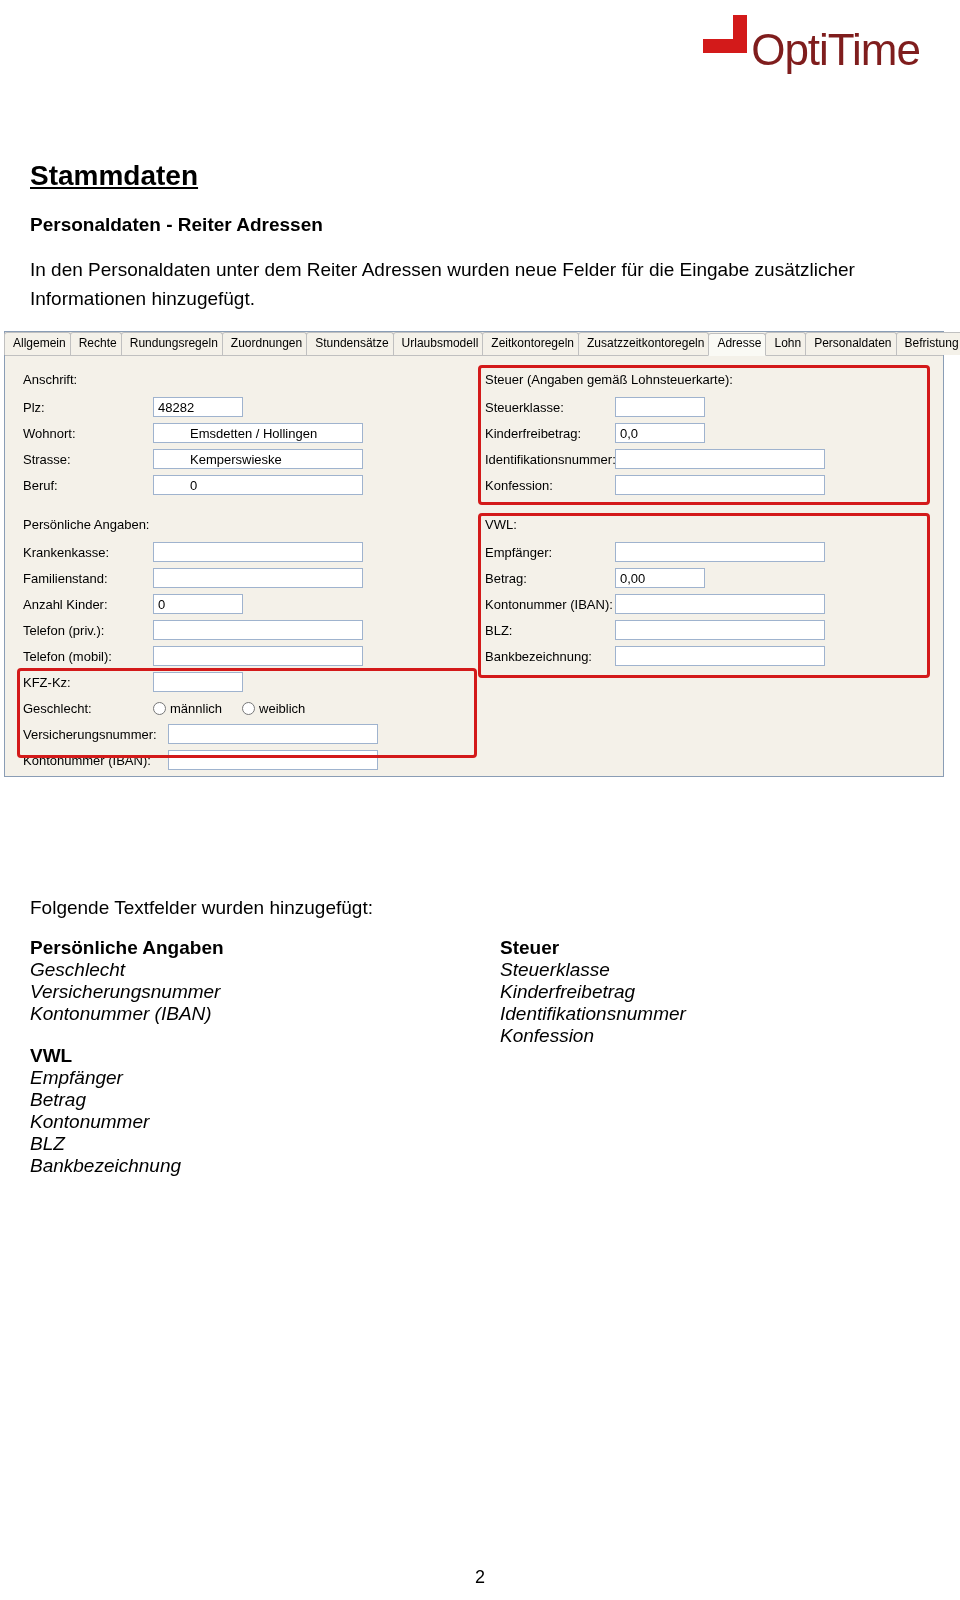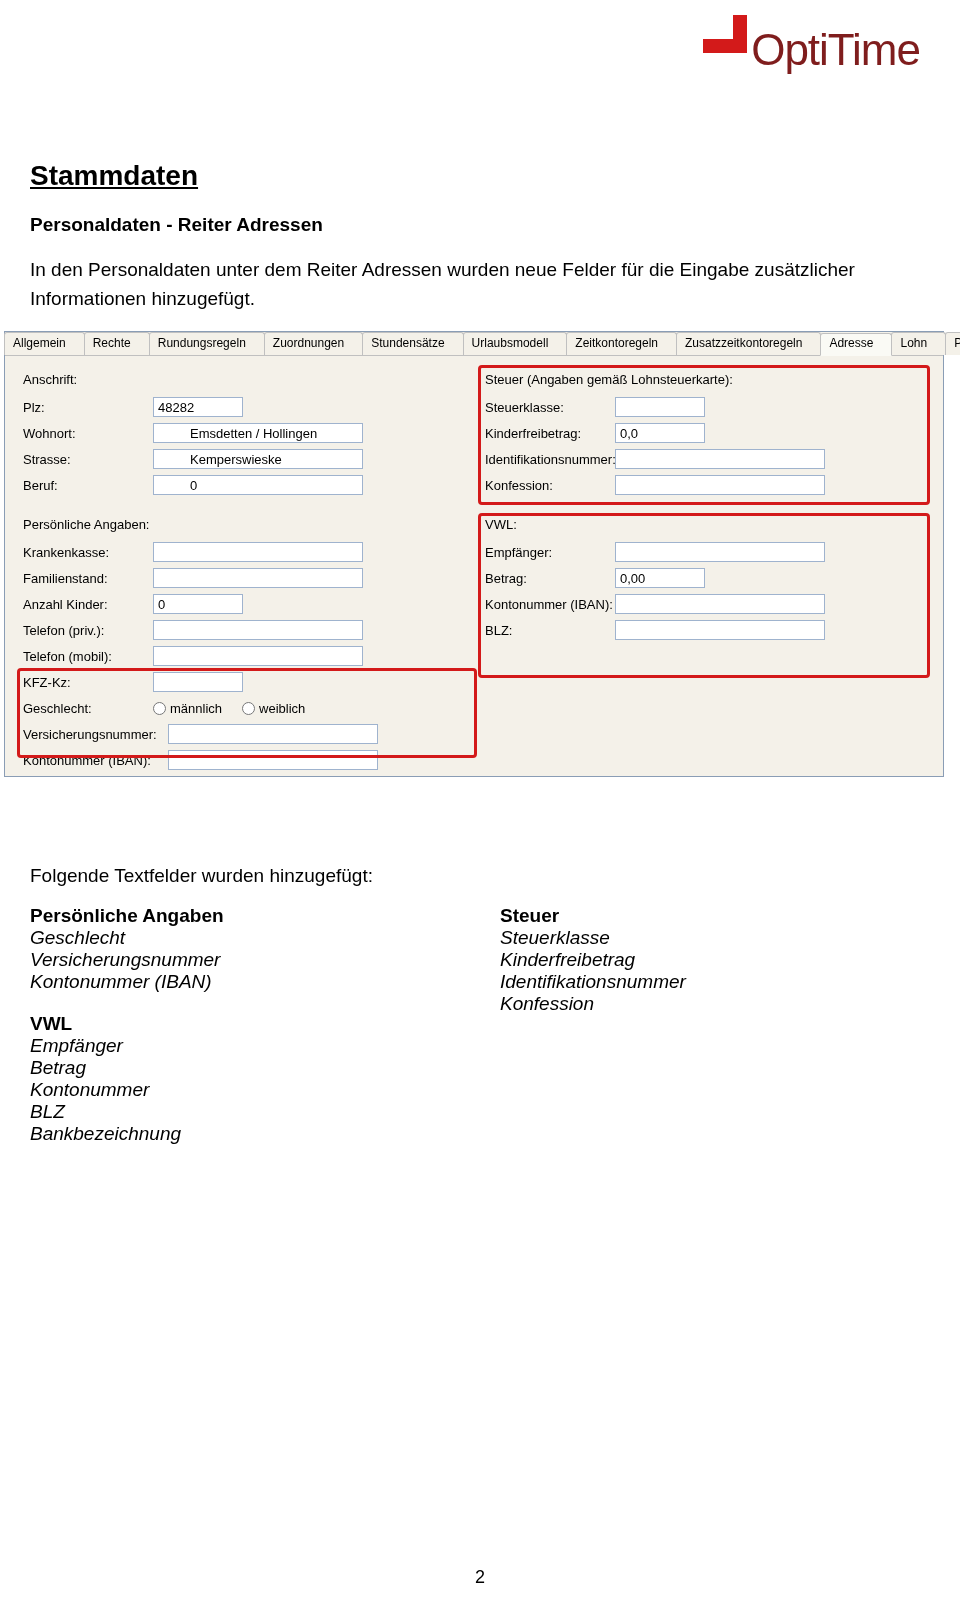--- a/index.html
+++ b/index.html
@@ -78,21 +78,21 @@
   .tabs {
     display: flex;
     align-items: stretch;
     background: #f4f1e9;
     border-bottom: 1px solid #c0c0c0;
     height: 24px;
     font-size: 13px;
     position: relative;
   }
   .tab {
-    padding: 3px 18px 0 8px;
+    padding: 3px 4px 0 8px;
     border: 1px solid #c0c0c0;
     border-bottom: none;
     margin-left: -1px;
     background: #f4f1e9;
     border-radius: 3px 3px 0 0;
     white-space: nowrap;
     font-size: 12px;
   }
   .tab.active {
     background: #fafaf5;
@@ -146,21 +146,21 @@
   .redbox {
     border: 3px solid #d31a1a;
     border-radius: 4px;
     position: absolute;
     pointer-events: none;
   }
   .redbox.r1 { left: 473px; top: 9px; width: 452px; height: 140px; }
   .redbox.r2 { left: 473px; top: 157px; width: 452px; height: 165px; }
   .redbox.r3 { left: 12px; top: 312px; width: 460px; height: 90px; }
   .below {
-    margin-top: 88px;
+    margin-top: 120px;
     font-size: 19px;
   }
   .below p { margin-bottom: 18px; }
   .cols2 {
     display: flex;
     gap: 80px;
   }
   .cols2 .c1, .cols2 .c2 { width: 390px; }
   .list-head { font-weight: bold; font-size: 19px; }
   .list-item { font-style: italic; font-size: 19px; }
@@ -297,20 +297,24 @@
         <div class="row">
             <span class="lbl">Betrag:</span>
             <input type="text" class="short" value="0,00" style="">
           </div>
         <div class="row">
             <span class="lbl">Kontonummer (IBAN):</span>
             <input type="text" class="med" style="">
           </div>
         <div class="row">
             <span class="lbl">BLZ:</span>
+            <input type="text" class="med" style="">
+          </div>
+        <div class="row">
+            <span class="lbl">Bankbezeichnung:</span>
             <input type="text" class="med" style="">
           </div>
       </div>
 
       <div class="redbox r1"></div>
       <div class="redbox r2"></div>
       <div class="redbox r3"></div>
     </div>
   </div>
 

